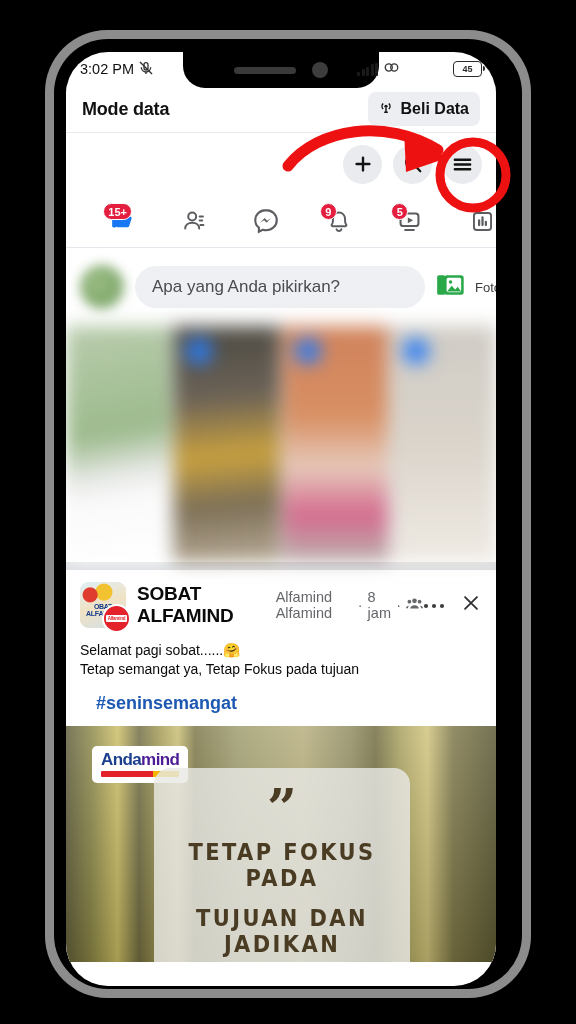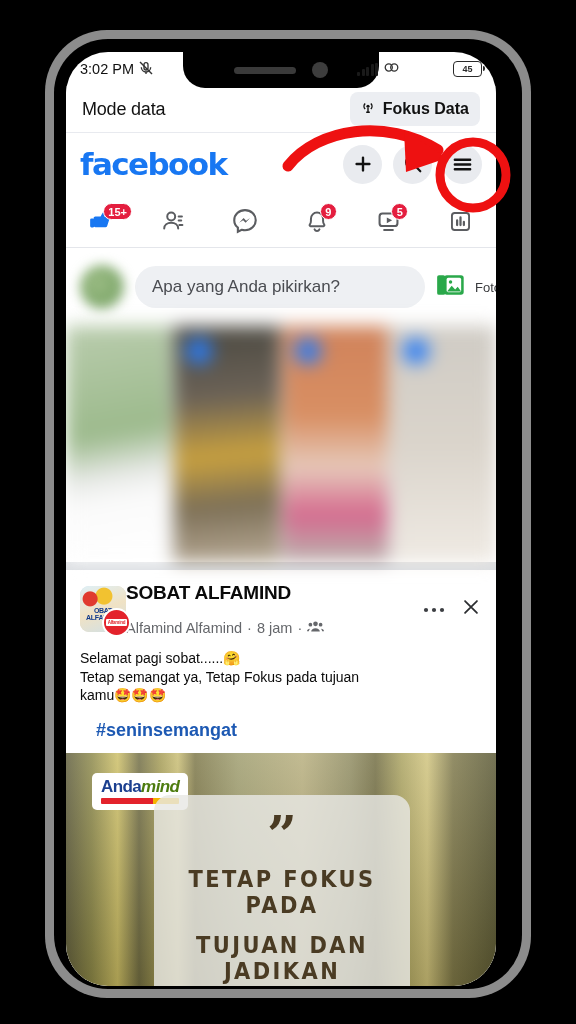--- a/index.html
+++ b/index.html
@@ -82,21 +82,21 @@
     content:"";position:absolute;right:-4px;top:4px;
     width:2.5px;height:5px;background:#2a2a2a;border-radius:0 2px 2px 0;
   }
 
   
   #data-mode-bar{
     height:46px;display:flex;align-items:center;
     padding:0 16px;background:#fff;
     border-bottom:1px solid #e8eaef;
   }
-  #data-mode-title{font-size:18px;font-weight:400;color:#111;letter-spacing:-.2px;}
+  #data-mode-title{font-size:18px;font-weight:700;color:#111;letter-spacing:-.2px;}
   #beli-data-btn{
     margin-left:auto;
     background:#eceef2;border-radius:8px;
     padding:6px 11px 6px 9px;
     display:flex;align-items:center;gap:6px;
     font-size:16px;font-weight:700;color:#111;
   }
 
   
   #fb-header{
@@ -113,21 +113,21 @@
     background:#e9ebef;
     display:flex;align-items:center;justify-content:center;
   }
 
   
   #tab-bar{
     height:52px;display:flex;align-items:center;
     background:#fff;border-bottom:1px solid #e4e6eb;
   }
   .tab{
-    flex:1;display:flex;align-items:center;justify-content:center;
+    flex:1;display:flex;align-items:center;justify-content:flex-end;
     position:relative;height:100%;
   }
   .badge{
     position:absolute;
     min-width:17px;height:17px;padding:0 4px;
     background:#E41E3F;color:#fff;
     border-radius:9px;
     font-size:11px;font-weight:700;
     display:flex;align-items:center;justify-content:center;
     border:1.5px solid #fff;
@@ -201,21 +201,21 @@
     position:absolute;right:-5px;bottom:-5px;
     width:25px;height:25px;border-radius:50%;
     background:#e3222b;border:2px solid #fff;
     display:flex;align-items:center;justify-content:center;
   }
   #post-avatar-badge span{
     font-size:4.5px;color:#fff;font-weight:700;
     background:#fff;color:#e3222b;padding:1px 2px;border-radius:1px;
     letter-spacing:-.2px;
   }
-  #post-headtext{display:flex;flex-direction:column;gap:16px;}
+  #post-headtext{margin-left:11px;display:flex;gap:16px;}
   #post-author{font-size:19px;font-weight:700;color:#0a0a0a;letter-spacing:-.2px;}
   #post-meta{font-size:14.5px;color:#65676b;display:flex;align-items:center;gap:5px;}
   #post-actions{margin-left:auto;display:flex;align-items:center;gap:15px;}
 
   #post-text{
     padding:9px 14px 4px 14px;
     font-size:14px;line-height:1.33;color:#0a0a0a;
   }
   #post-hashtag{
     padding:11px 14px 12px 30px;
@@ -239,21 +239,21 @@
   #alfamind-logo{
     position:absolute;left:26px;top:20px;
     background:#fff;border-radius:5px;
     padding:5px 9px 6px 9px;
     line-height:1;
   }
   #alfamind-logo-text{
     font-size:17px;font-weight:700;letter-spacing:-.6px;
   }
   #alfamind-logo-text .a{color:#1b3f8f;}
-  #alfamind-logo-text .b{color:#4d7c0f;font-style:italic;}
+  #alfamind-logo-text .b{color:#4c1d95;}
   #alfamind-logo-bars{margin-top:3px;height:6px;display:flex;border-radius:1px;overflow:hidden;}
   #alfamind-logo-bars i{flex:1;display:block;}
   #quote-card{
     position:absolute;
     left:88px;right:86px;top:42px;bottom:-40px;
     background:rgba(232,232,228,.82);
     border-radius:16px;
     display:flex;flex-direction:column;align-items:center;
     padding-top:24px;
   }
@@ -322,26 +322,25 @@
         <div id="data-mode-title">Mode data</div>
         <div id="beli-data-btn">
           <span>
             <svg width="18" height="18" viewBox="0 0 24 24" fill="none" stroke="#111" stroke-width="1.9">
               <circle cx="12" cy="11" r="2.1" fill="#111" stroke="none"></circle>
               <path d="M8.2 7.2a5.5 5.5 0 0 0 0 7.6M15.8 7.2a5.5 5.5 0 0 1 0 7.6"></path>
               <path d="M12 13.2V19"></path>
                 <path d="M9.6 19h4.8"></path>
             </svg>
           </span>
-          <span>Fokus Data</span>
+          <span>Beli Data</span>
         </div>
       </div>
 
       <div id="fb-header">
-        <div id="fb-logo">facebook</div>
         <div id="fb-header-actions">
           <div class="round-btn">
             <svg width="22" height="22" viewBox="0 0 24 24" stroke="#121212" stroke-width="2.6" stroke-linecap="round">
               <path d="M12 5v14M5 12h14"></path>
             </svg>
           </div>
           <div class="round-btn">
             <svg width="22" height="22" viewBox="0 0 24 24" fill="none" stroke="#121212" stroke-width="2.3" stroke-linecap="round">
               <circle cx="10.6" cy="10.2" r="6.2"></circle>
                 <path d="M15.3 15.1L20 20"></path>
@@ -471,21 +470,20 @@
               <svg width="22" height="22" viewBox="0 0 24 24" stroke="#2b2d30" stroke-width="1.9" stroke-linecap="round">
                 <path d="M5.5 5.5l13 13M18.5 5.5l-13 13"></path>
               </svg>
             </span>
           </div>
         </div>
 
         <div id="post-text">
           <div>Selamat pagi sobat......🤗</div>
           <div>Tetap semangat ya, Tetap Fokus pada tujuan</div>
-          <div>kamu🤩🤩🤩</div>
         </div>
         <div id="post-hashtag">#seninsemangat</div>
 
         <div id="post-image">
           <div id="post-image-veil"></div>
           <div id="alfamind-logo">
             <div id="alfamind-logo-text">
               <span class="a">Anda</span><span class="b">mind</span>
             </div>
             <div id="alfamind-logo-bars">

